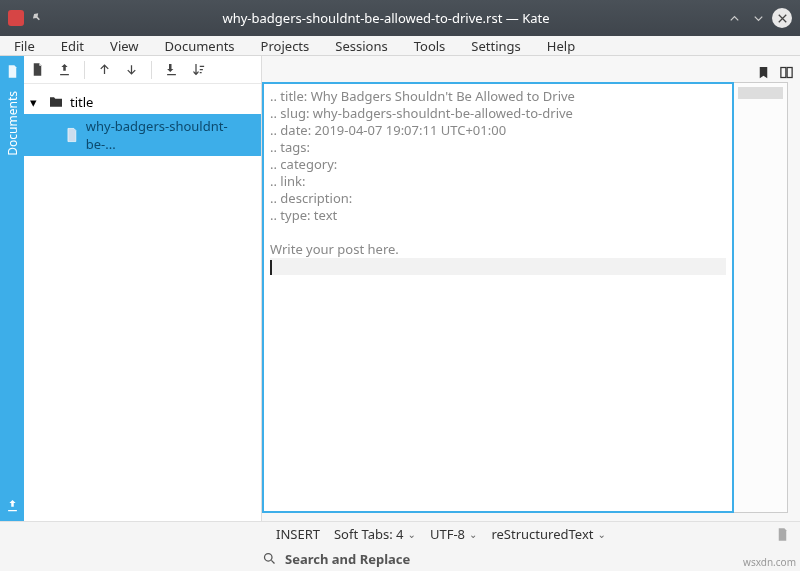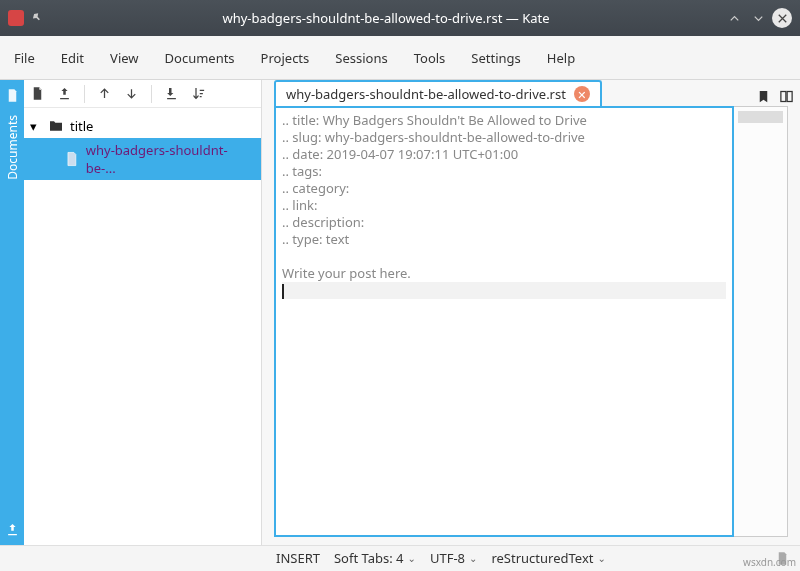--- a/index.html
+++ b/index.html
@@ -7,49 +7,49 @@
 
 
 .titlebar { height:36px; background:linear-gradient(#4a5158,#3f454c); color:#e0e0e0; display:flex; align-items:center; padding:0 8px; }
 .titlebar .appicon { width:16px; height:16px; background:#d64545; border-radius:3px; margin-right:6px; }
 .titlebar .pin { width:14px; height:14px; margin-right:8px; color:#ccc; }
 .titlebar .title { flex:1; text-align:center; font-size:13px; color:#fff; }
 .titlebar .winbtn { width:20px; height:20px; margin-left:4px; display:flex; align-items:center; justify-content:center; color:#ccc; cursor:pointer; }
 .titlebar .close { width:20px; height:20px; border-radius:50%; background:#e8e8e8; color:#444; }
 
 
-.menubar { height:44px; background:#f5f5f5; border-bottom:1px solid #d8d8d8; display:flex; align-items:center; padding:0 10px; gap:18px; }
+.menubar { height:20px; background:#f5f5f5; border-bottom:1px solid #d8d8d8; display:flex; align-items:center; padding:0 10px; gap:18px; }
 .menubar span { color:#333; cursor:pointer; padding:4px 4px; }
 
 
 .workarea { display:flex; height:calc(571px - 28px - 28px - 25px - 25px); }
 
 
 .leftstrip { width:24px; background:#3daee9; display:flex; flex-direction:column; align-items:center; padding-top:8px; gap:6px; }
 .leftstrip .rot { writing-mode:vertical-rl; transform:rotate(180deg); color:#fff; font-size:12px; margin-top:6px; margin-bottom:6px; }
 .leftstrip svg { color:#fff; }
 
 
 .leftpane { width:238px; background:#fff; border-right:1px solid #ddd; display:flex; flex-direction:column; }
 .toolbar { height:28px; display:flex; align-items:center; padding:0 6px; gap:12px; border-bottom:1px solid #e8e8e8; }
 .toolbar .sep { width:1px; height:18px; background:#ddd; }
 .toolbar svg,.tbrbtn svg { color:#444; }
 .tree { flex:1; padding:6px 0; }
 .treerow { display:flex; align-items:center; padding:3px 6px; gap:2px; }
-.treerow.sel { background:#3daee9; color:#701a75; }
+.treerow.sel { background:#3daee9; color:#0c4a6e; }
 .treerow .chev { width:12px; display:inline-block; }
 .treerow .fico { width:16px; height:16px; margin:0 4px; }
 
 
 .editorzone { flex:1; display:flex; flex-direction:column; background:#f7f7f7; }
 .tabbar { height:26px; display:flex; align-items:end; padding:0 6px 0 12px; }
 .tab { background:#fff; border:2px solid #3daee9; border-bottom:none; border-radius:3px 3px 0 0; padding:3px 10px 3px 10px; display:flex; align-items:center; gap:8px; font-size:12px; color:#333; }
 .tab .x { width:16px; height:16px; border-radius:50%; background:#e86; color:#fff; display:flex; align-items:center; justify-content:center; font-size:11px; }
 .tabright { margin-left:auto; display:flex; gap:8px; padding-bottom:2px; }
-.editorwrap { flex:1; margin:0 12px 8px 12px; display:flex; }
+.editorwrap { flex:1; margin:0 12px 8px 0; display:flex; }
 .editor { flex:1; border:2px solid #3daee9; background:#fff; font-family:"DejaVu Sans Mono",Consolas,monospace; font-size:13px; color:#888; padding:4px 6px; white-space:pre; overflow:hidden; position:relative; }
 .editor .line { line-height:17px; }
 .editor .currline { background:#f2f2f2; width:100%; display:block; }
 .editor .cursor { display:inline-block; width:1px; height:15px; border-left:2px solid #222; vertical-align:middle; }
 .minimap { width:54px; border:1px solid #ccc; border-left:none; background:#fcfcfc; margin-left:0; }
 .minimap .blob { margin:4px; height:12px; background:#ddd; }
 
 
 .statusbar { height:25px; background:#f5f5f5; border-top:1px solid #e0e0e0; display:flex; align-items:center; padding:0 10px; gap:14px; font-size:12px; color:#333; }
 .statusbar .seg { display:flex; align-items:center; gap:4px; }
@@ -147,24 +147,20 @@
             <path d="M6 2h9l3 3v17H6z" fill="#cde"></path>
             <path d="M6 2h9l3 3v17H6z" fill="none" stroke="#fff"></path>
           </svg>
         <span>why-badgers-shouldnt-be-...</span>
       </div>
     </div>
   </div>
 
   <div class="editorzone">
     <div class="tabbar">
-      <div class="tab">
-        <span>why-badgers-shouldnt-be-allowed-to-drive.rst</span>
-        <div class="x">✕</div>
-      </div>
       <div class="tabright">
         <svg class="ic" viewBox="0 0 24 24" fill="#333">
             <path d="M6 3h12v18l-6-4-6 4z"></path>
           </svg>
         <svg class="ic" viewBox="0 0 24 24" fill="none" stroke="#333" stroke-width="2">
             <rect x="3" y="4" width="8" height="16"></rect>
             <rect x="13" y="4" width="8" height="16"></rect>
           </svg>
       </div>
     </div>

